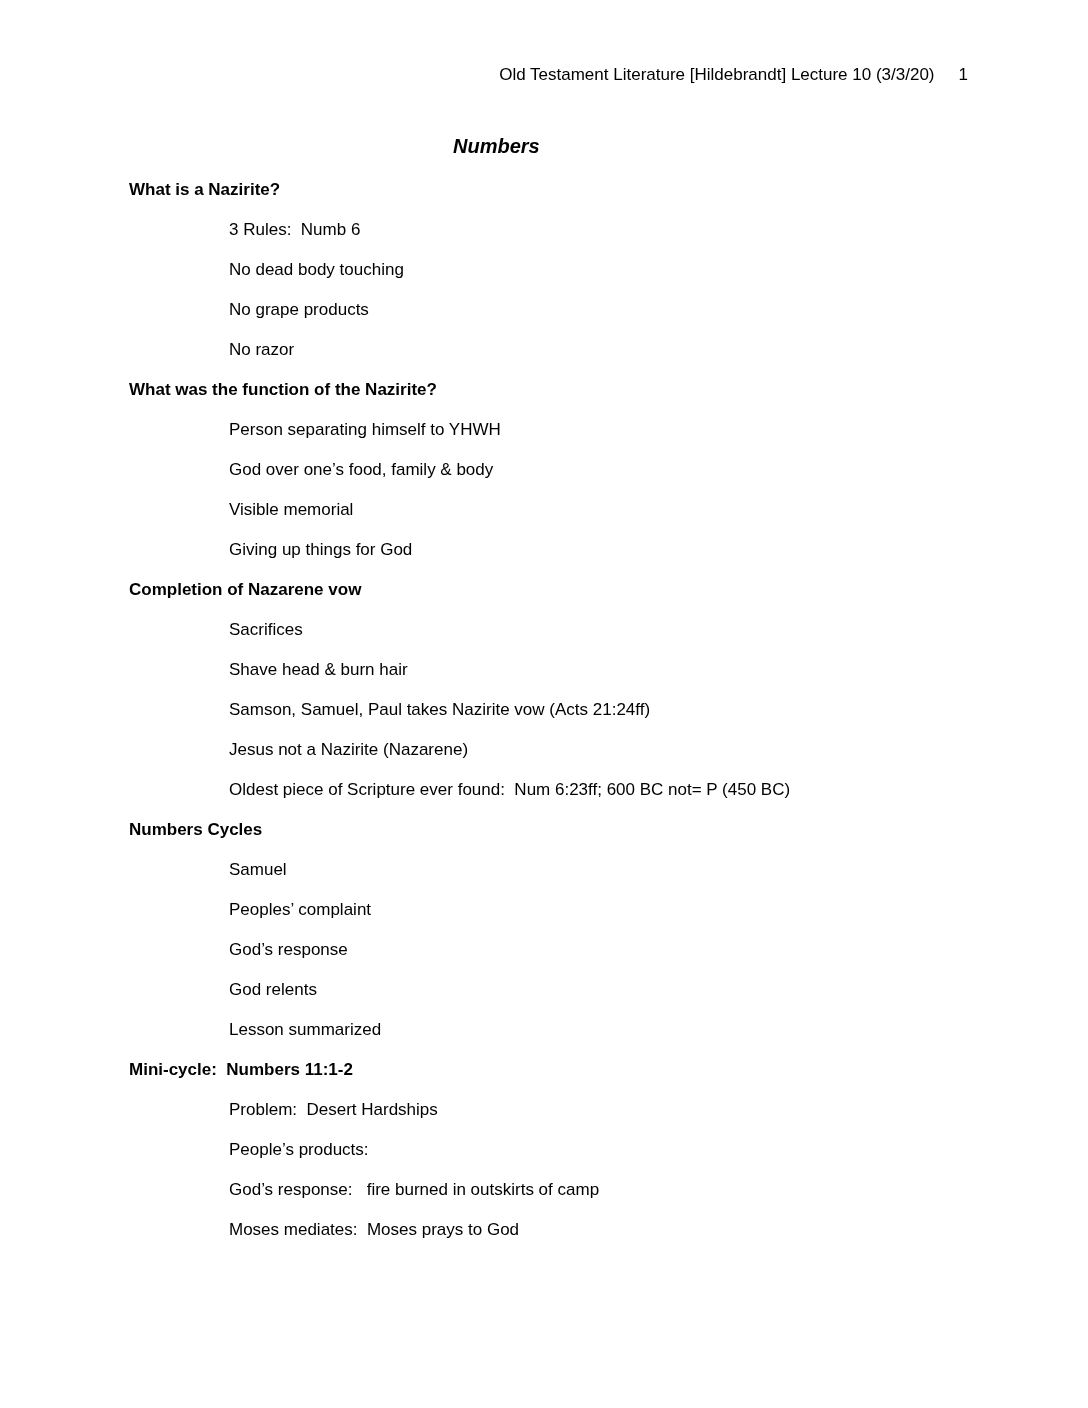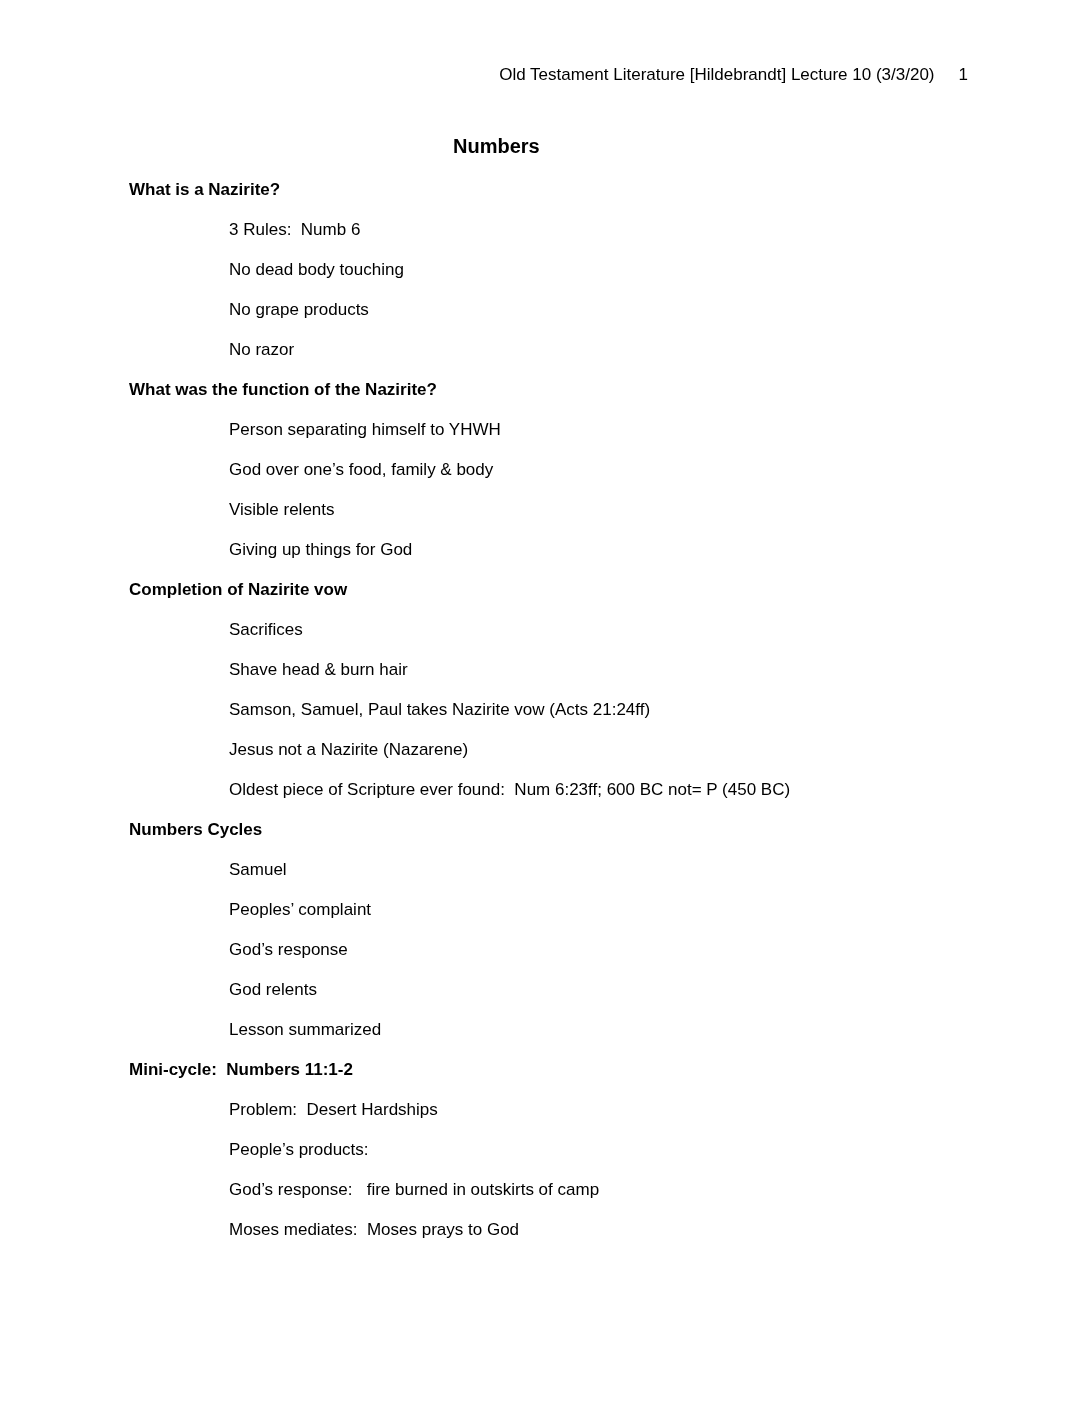--- a/index.html
+++ b/index.html
@@ -29,20 +29,21 @@
   .header-row .pagenum {
     margin-left: 24px;
   }
   .doc-title {
     margin: 47px 0 0 324px;
     width: fit-content;
     font-size: 20px;
     line-height: 26px;
     font-weight: bold;
     white-space: pre;
+    font-style: italic;
   }
   .outline {
     margin-top: 20px;
   }
   .outline p {
     margin: 0 0 18px 0;
     font-size: 17px;
     line-height: 22px;
     white-space: pre-wrap;
   }
@@ -72,26 +73,26 @@
       <p class="item">3 Rules:  Numb 6</p>
       <p class="item">No dead body touching</p>
       <p class="item">No grape products</p>
       <p class="item">No razor</p>
     </section>
 
     <section>
       <p class="sec-h">What was the function of the Nazirite?</p>
       <p class="item">Person separating himself to YHWH</p>
       <p class="item">God over one’s food, family &amp; body</p>
-      <p class="item">Visible relents</p>
+      <p class="item">Visible memorial</p>
       <p class="item">Giving up things for God</p>
     </section>
 
     <section>
-      <p class="sec-h">Completion of Nazirite vow</p>
+      <p class="sec-h">Completion of Nazarene vow</p>
       <p class="item">Sacrifices</p>
       <p class="item">Shave head &amp; burn hair</p>
       <p class="item">Samson, Samuel, Paul takes Nazirite vow (Acts 21:24ff)</p>
       <p class="item">Jesus not a Nazirite (Nazarene)</p>
       <p class="item">Oldest piece of Scripture ever found:  Num 6:23ff; 600 BC not= P (450 BC)</p>
     </section>
 
     <section>
       <p class="sec-h">Numbers Cycles</p>
       <p class="item">Samuel</p>

